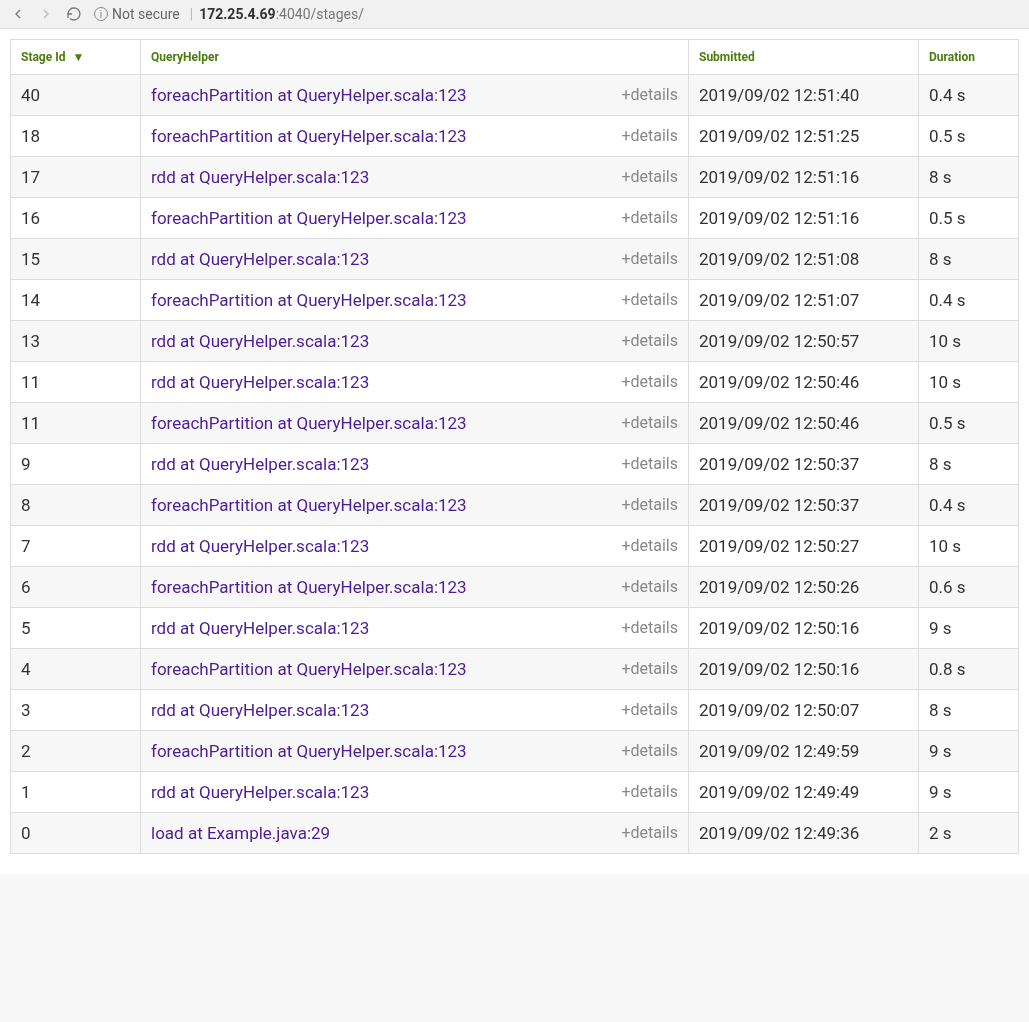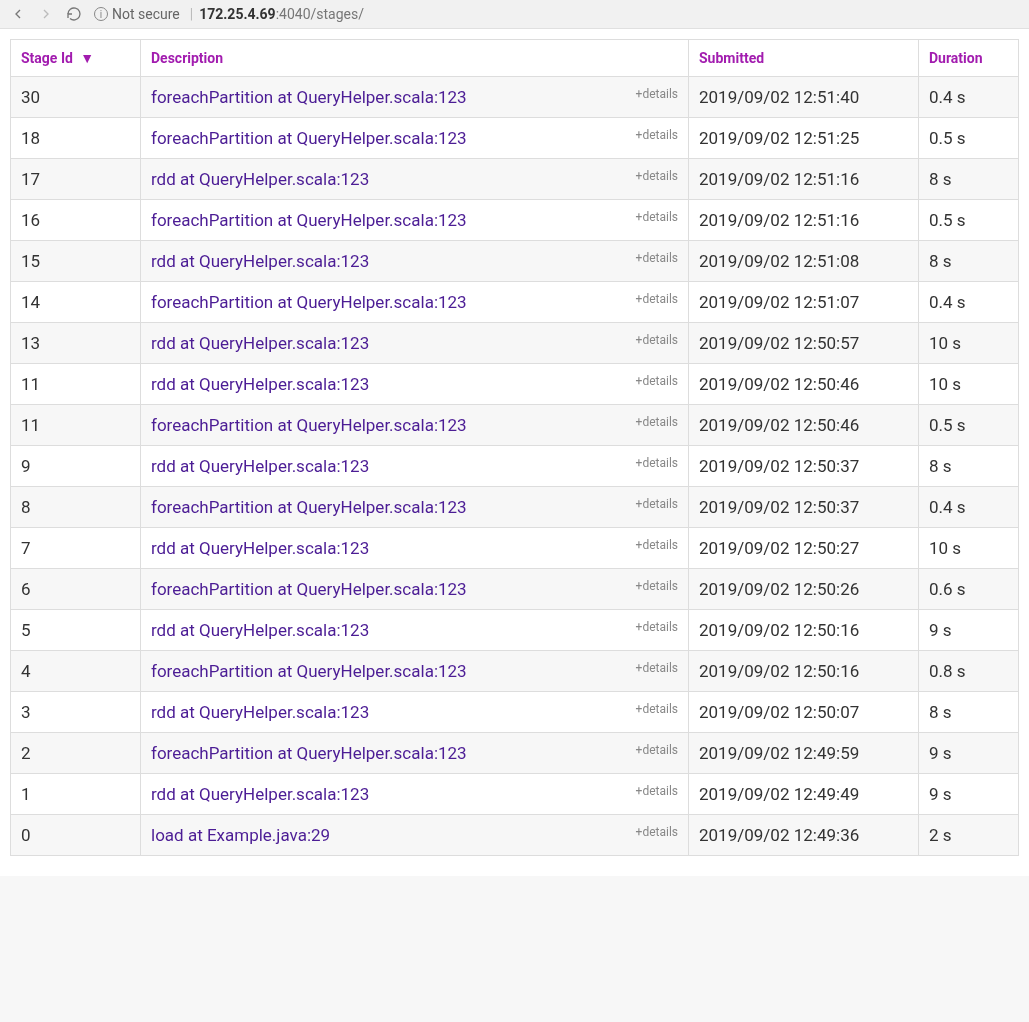--- a/index.html
+++ b/index.html
@@ -50,23 +50,23 @@
     background: #fff;
   }
   table.stages th, table.stages td {
     border: 1px solid #ddd;
     padding: 10px 10px;
     text-align: left;
     vertical-align: middle;
   }
   table.stages th {
     font-weight: 700;
-    font-size: 14px;
+    font-size: 12px;
     background: #fff;
-    color: #a21caf;
+    color: #4d7c0f;
   }
   table.stages tbody tr:nth-child(odd) td {
     background: #f7f7f7;
   }
   table.stages tbody tr:nth-child(even) td {
     background: #ffffff;
   }
   td.stage-id-cell, th.stage-id-col { width: 130px; }
   th.submitted-col, td.submitted-cell { width: 230px; }
   th.duration-col, td.duration-cell { width: 100px; }
@@ -74,21 +74,21 @@
     position: relative;
   }
   .desc-link {
     color: #4c1d95;
     text-decoration: none;
   }
   .details-link {
     color: #888;
     text-decoration: none;
     float: right;
-    font-size: 12px;
+    font-size: 16px;
   }
   .sort-indicator { margin-left: 4px; }
 </style>
 </head>
 <body>
 
 <div class="browser-bar">
   <span class="nav-arrow back">
     <svg width="16" height="16" viewBox="0 0 24 24" fill="none" stroke="currentColor" stroke-width="2">
         <polyline points="15 18 9 12 15 6"></polyline>
@@ -116,28 +116,28 @@
 </div>
 
 <div class="content">
   <table class="stages">
     <thead>
       <tr>
         <th class="stage-id-col">
           <span>Stage Id</span>
           <span class="sort-indicator">▼</span>
         </th>
-        <th>Description</th>
+        <th>QueryHelper</th>
         <th class="submitted-col">Submitted</th>
         <th class="duration-col">Duration</th>
       </tr>
     </thead>
     <tbody id="stages-body">
     <tr>
-          <td class="stage-id-cell">30</td>
+          <td class="stage-id-cell">40</td>
           <td class="desc-cell"><a class="desc-link" href="#">foreachPartition at QueryHelper.scala:123</a><a class="details-link" href="#">+details</a></td>
           <td class="submitted-cell">2019/09/02 12:51:40</td>
           <td class="duration-cell">0.4 s</td>
         </tr>
         <tr>
           <td class="stage-id-cell">18</td>
           <td class="desc-cell"><a class="desc-link" href="#">foreachPartition at QueryHelper.scala:123</a><a class="details-link" href="#">+details</a></td>
           <td class="submitted-cell">2019/09/02 12:51:25</td>
           <td class="duration-cell">0.5 s</td>
         </tr>

